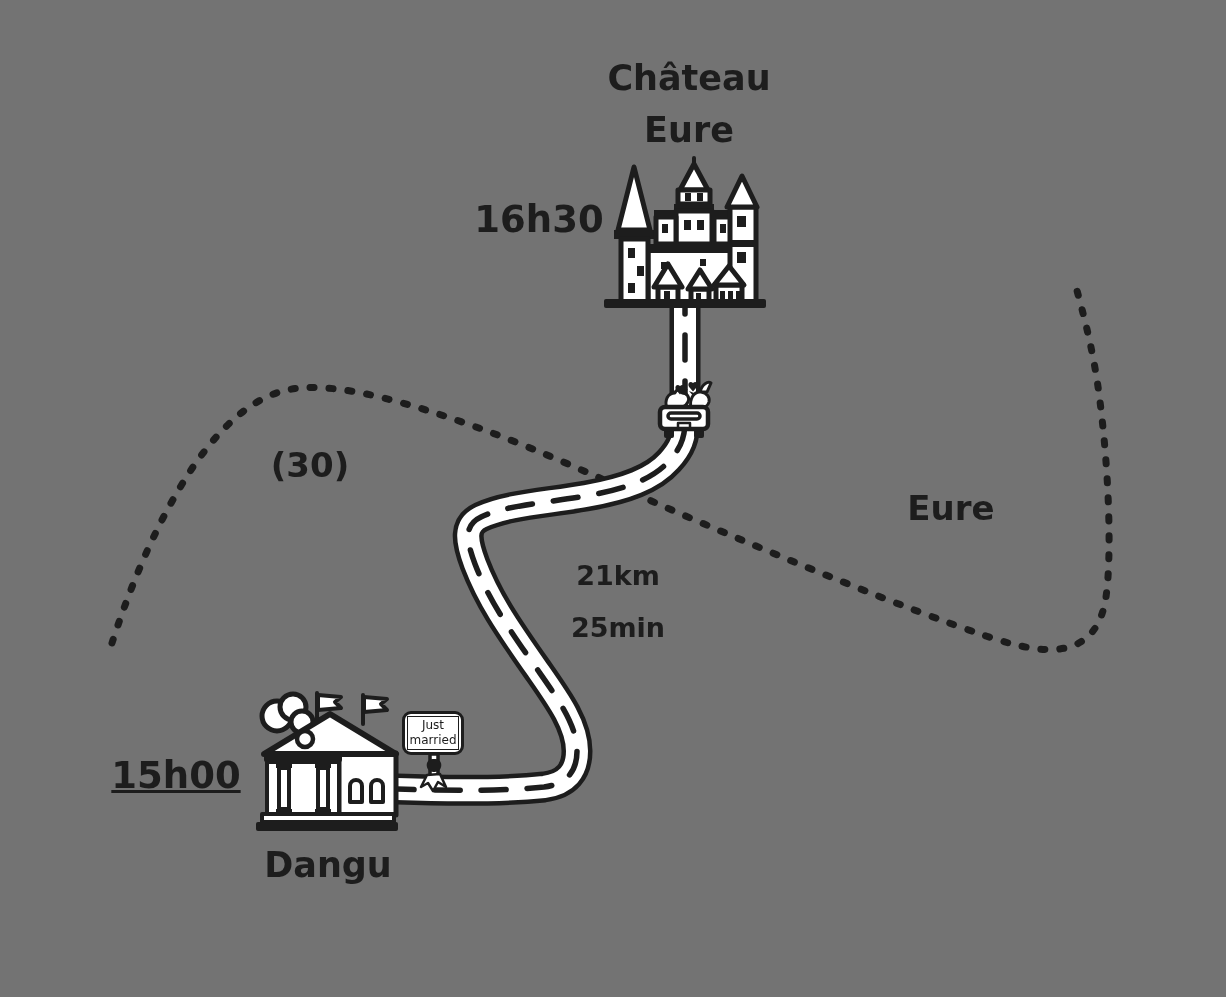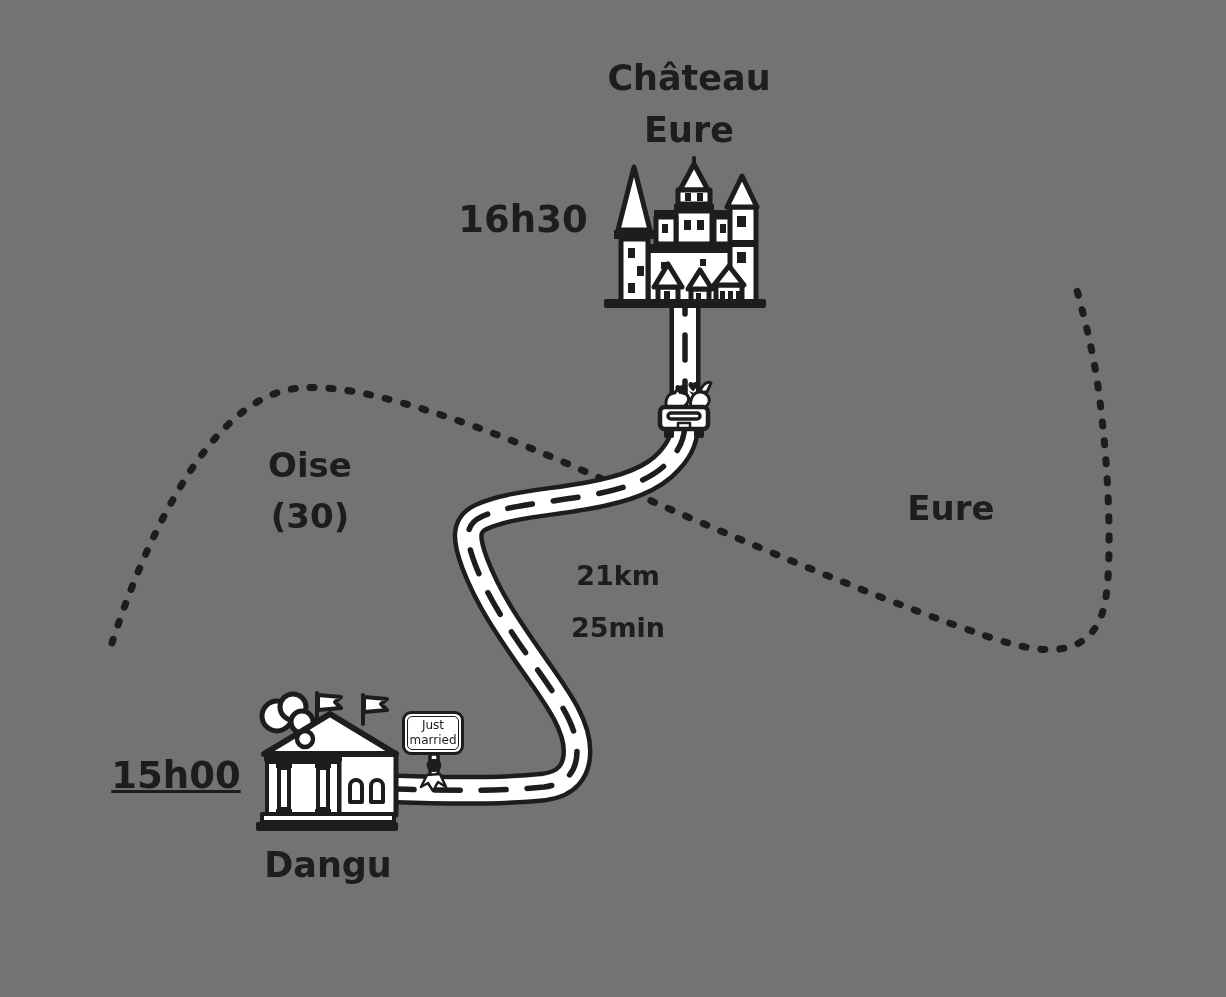--- a/index.html
+++ b/index.html
@@ -15,40 +15,40 @@
   .label {
     position: absolute;
     color: #1d1d1d;
     font-weight: bold;
     font-family: "DejaVu Sans", sans-serif;
     white-space: nowrap;
   }
   .center { text-align: center; }
   .lbl-36 { font-size: 34px; line-height: 51px; }
   .dest-label   { left: 558px; top: 52px;  width: 262px; font-size: 35px; line-height: 52px; }
-  .arrival-time { left: 452px; top: 198px; width: 142px; font-size: 37px; text-align: center; }
+  .arrival-time { left: 468px; top: 198px; width: 142px; font-size: 37px; text-align: center; }
   .oise-label   { left: 235px; top: 440px; width: 150px; }
   .eure-label   { left: 876px; top: 483px; width: 150px; }
   .route-label  { left: 548px; top: 550px; width: 140px; font-size: 27px; line-height: 52px; }
   .depart-time  { left: 105px; top: 754px; width: 142px; font-size: 37px; text-decoration: underline; }
   .origin-label { left: 157px; top: 843px; width: 342px; font-size: 35px; line-height: 45px; }
 
   .sign {
     position: absolute;
     left: 402px; top: 711px;
     width: 62px; height: 44px;
     border: 3px solid #1d1d1d;
     border-radius: 9px;
     background: #ffffff;
     box-sizing: border-box;
   }
   .sign-inner {
     position: absolute; inset: 2px;
     border: 1.5px solid #1d1d1d;
-    border-radius: 5px;
+    border-radius: 0;
     display: flex; flex-direction: column;
     align-items: center; justify-content: center;
     font-size: 12px; line-height: 15px;
     font-weight: normal;
     color: #1d1d1d;
     text-align: center;
   }
 </style>
 </head>
 <body>
@@ -226,21 +226,20 @@
   </svg>
 
   <div class="label dest-label center">
     <div>Château</div>
     <div>Eure</div>
   </div>
 
   <div class="label arrival-time center">16h30</div>
 
   <div class="label oise-label lbl-36 center">
-    <div>Oise</div>
     <div>(30)</div>
   </div>
 
   <div class="label eure-label lbl-36 center">
     <div>Eure</div>
   </div>
 
   <div class="label route-label center">
     <div>21km</div>
     <div>25min</div>

